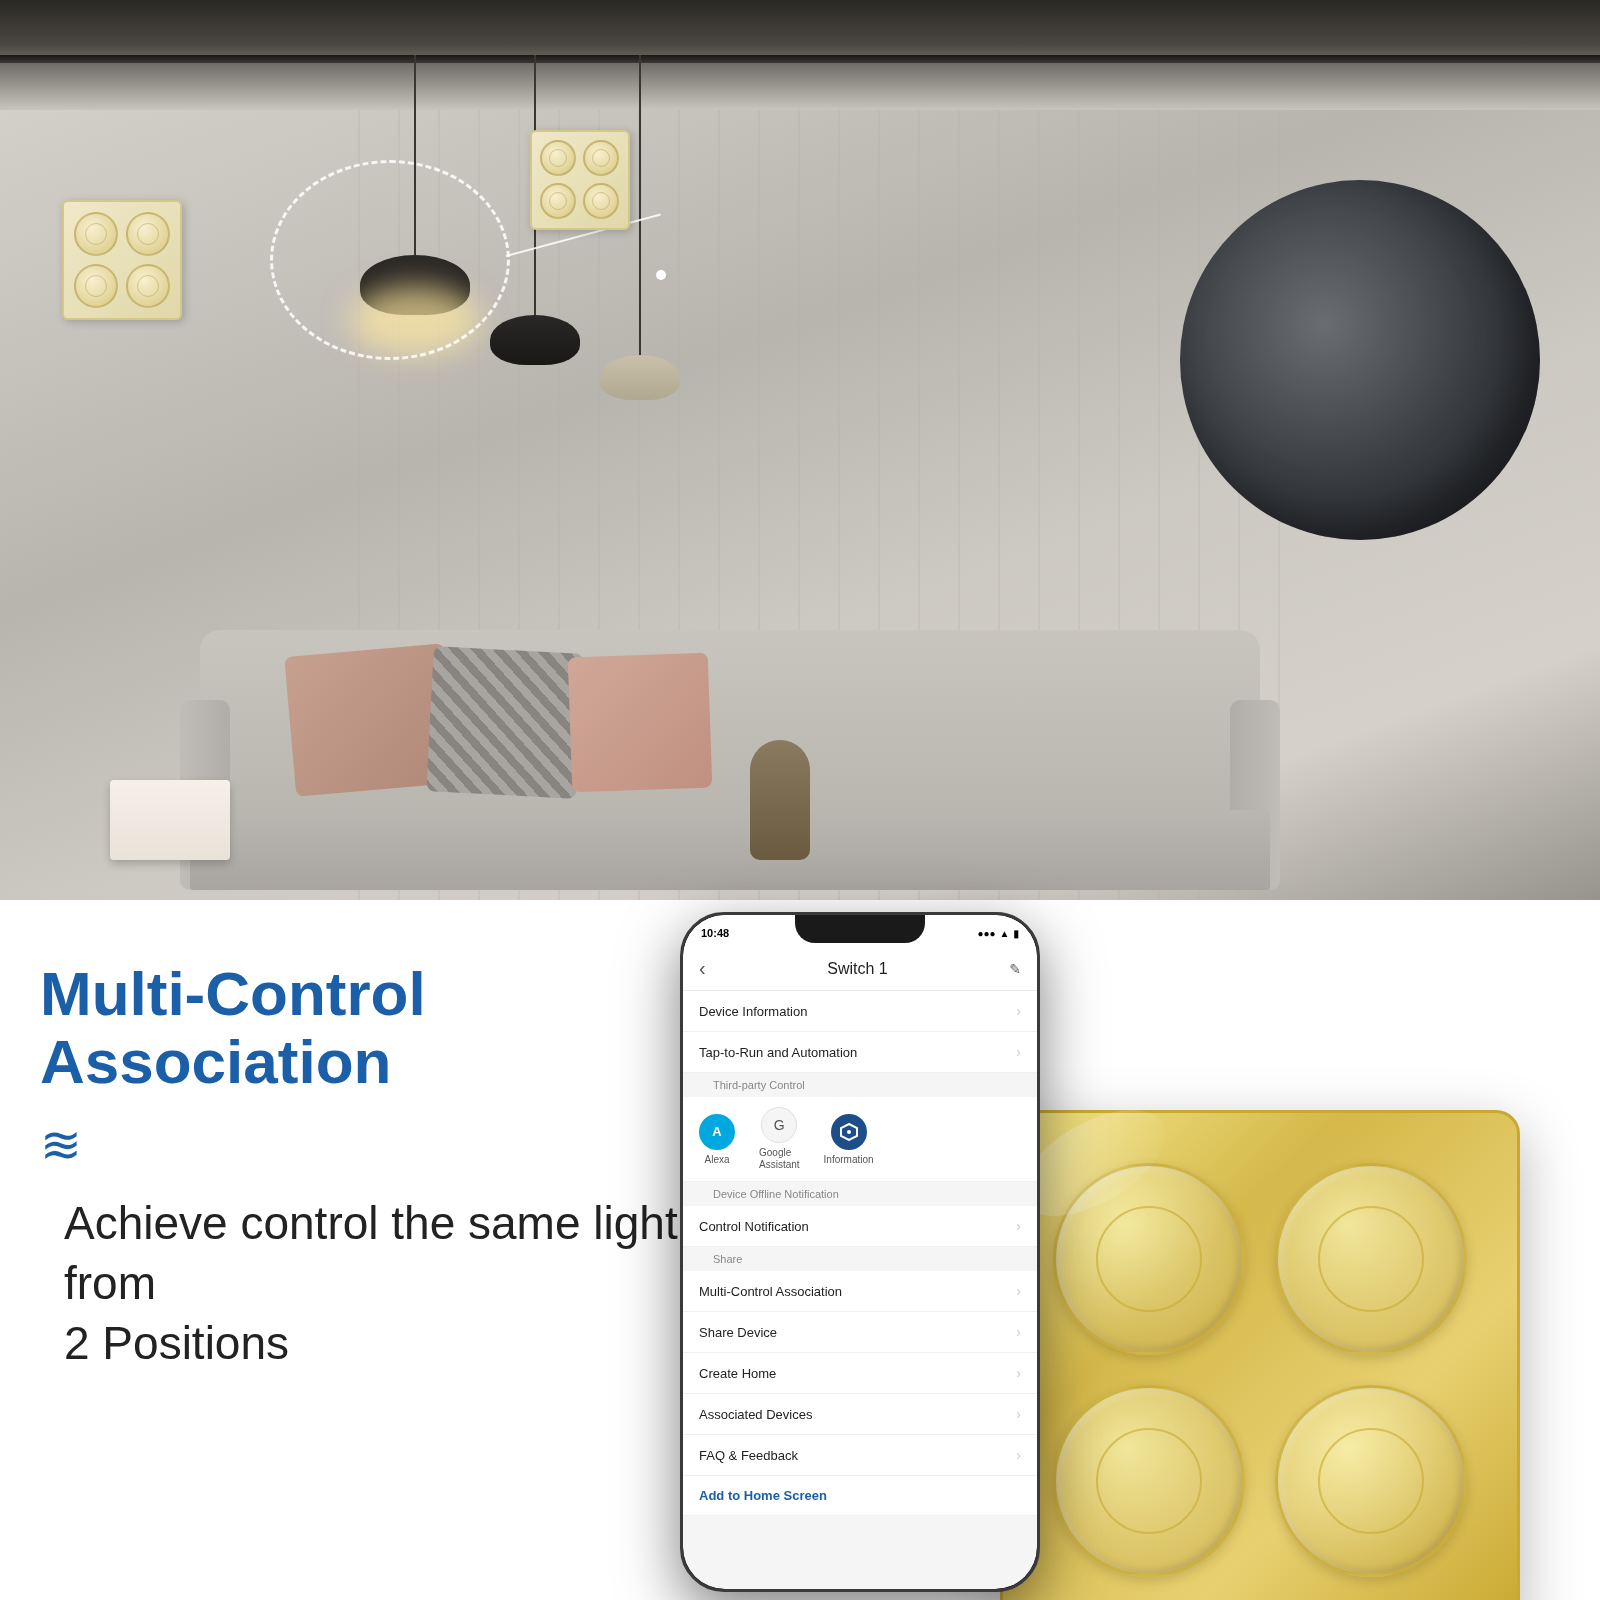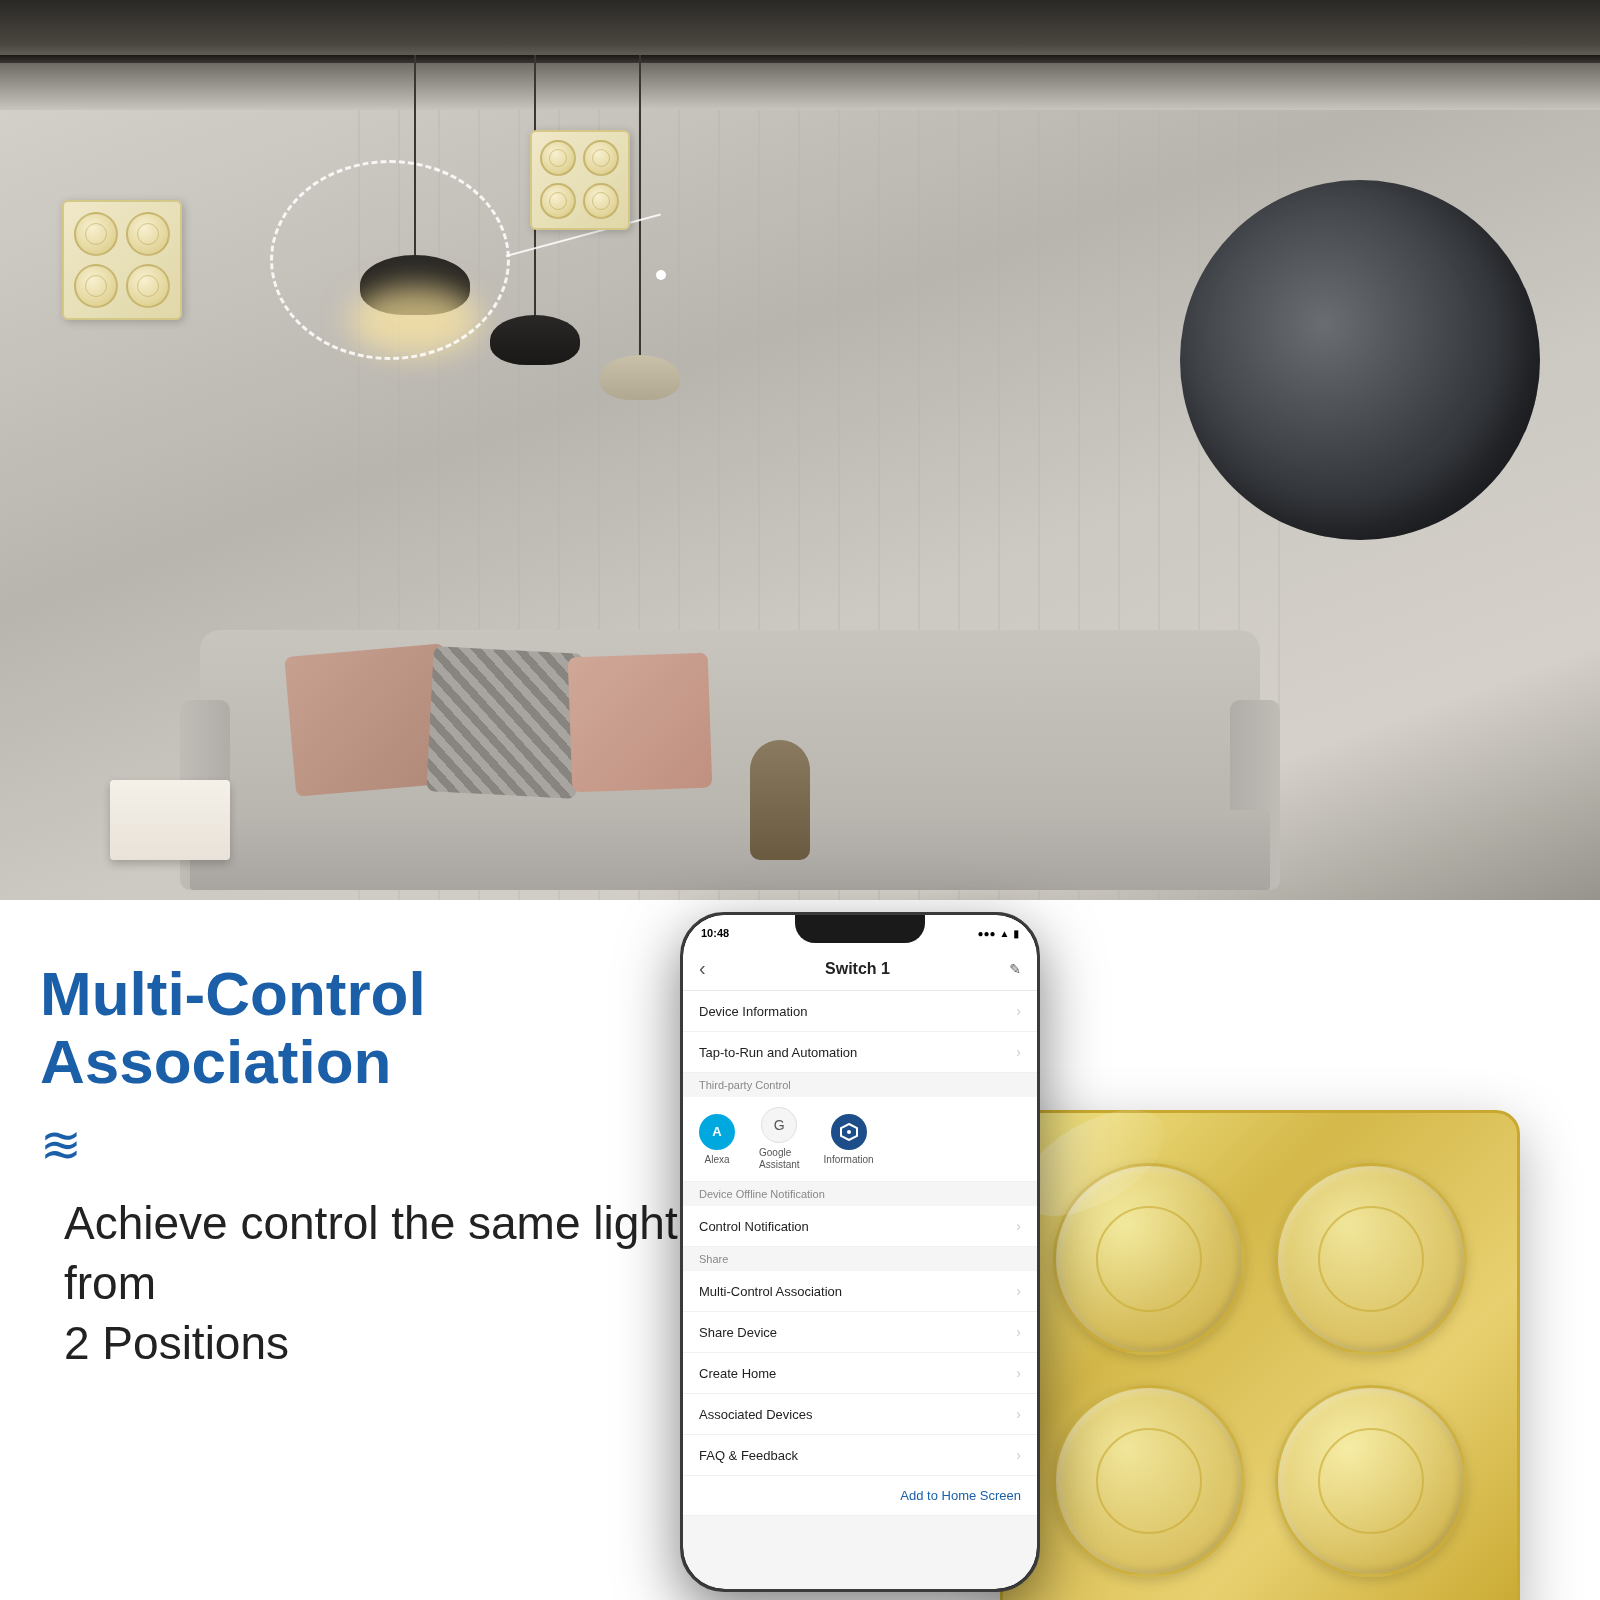--- a/index.html
+++ b/index.html
@@ -346,21 +346,21 @@
       border-bottom: 1px solid #e8e8e8;
     }
 
     .phone-back-btn {
       color: #555;
       font-size: 20px;
     }
 
     .phone-title {
       font-size: 16px;
-      font-weight: 700;
+      font-weight: 400;
       color: #222;
     }
 
     .phone-edit-btn {
       color: #555;
       font-size: 14px;
     }
 
     .phone-menu-item {
       background: white;
@@ -368,21 +368,21 @@
       font-size: 13px;
       color: #222;
       border-bottom: 1px solid #f0f0f0;
       display: flex;
       align-items: center;
       justify-content: space-between;
     }
 
     .phone-section-label {
       background: #f5f5f5;
-      padding: 6px 16px;
+      padding: 6px 30px;
       font-size: 11px;
       color: #888;
     }
 
     .phone-third-party {
       background: white;
       padding: 10px 16px;
       display: flex;
       gap: 24px;
       align-items: center;
@@ -596,21 +596,21 @@
           <span class="phone-chevron">›</span>
         </div>
         <div class="phone-menu-item">
           <span>Associated Devices</span>
           <span class="phone-chevron">›</span>
         </div>
         <div class="phone-menu-item">
           <span>FAQ &amp; Feedback</span>
           <span class="phone-chevron">›</span>
         </div>
-        <div class="phone-menu-item" style="justify-content:flex-end;color:#1a5fa8;font-weight:400;">
+        <div class="phone-menu-item" style="justify-content:flex-start;color:#1a5fa8;font-weight:700;">
           <span>Add to Home Screen</span>
         </div>
       </div>
     </div>
   </div>
 
   <div class="gold-switch-panel">
     <div class="gold-btn"></div>
     <div class="gold-btn"></div>
     <div class="gold-btn"></div>

